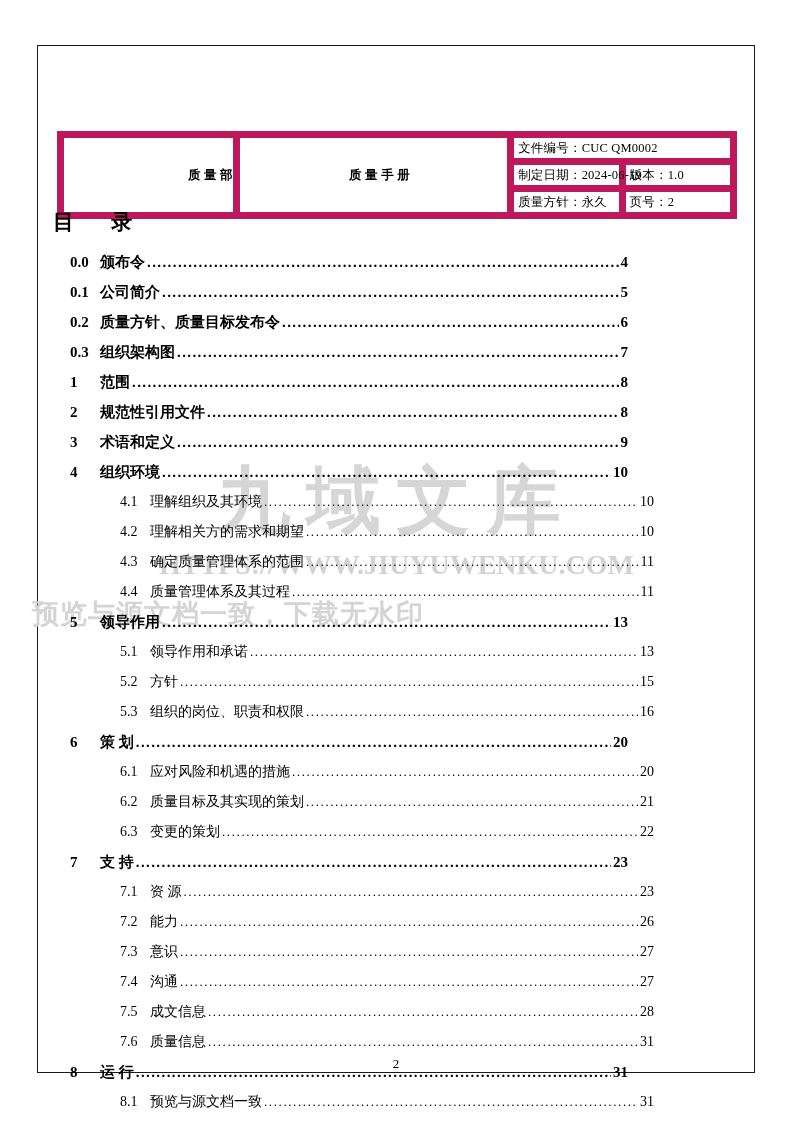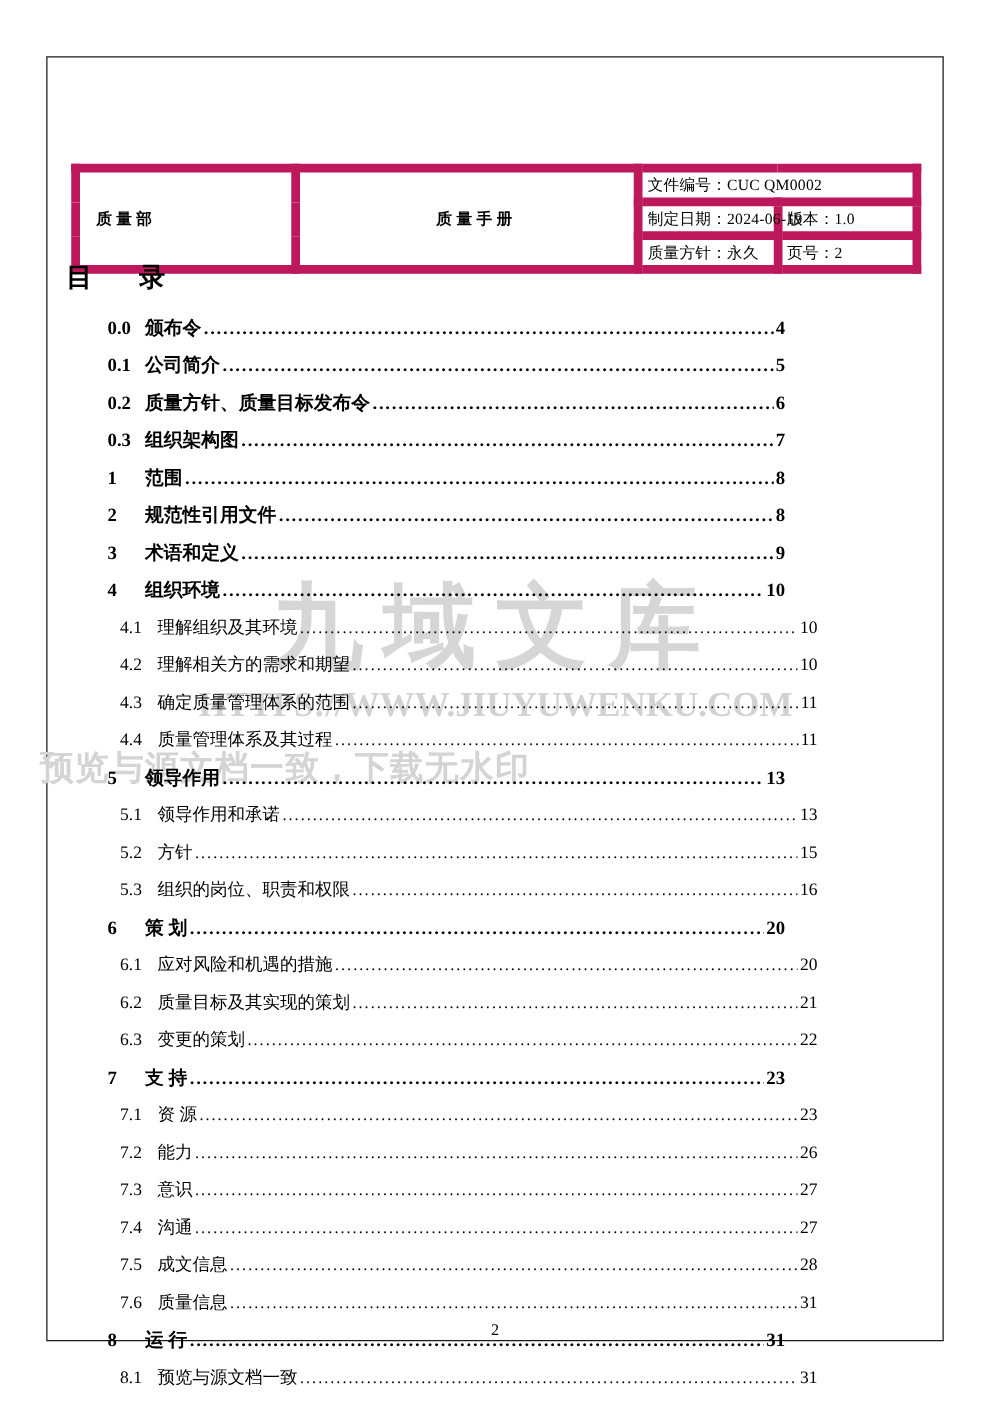--- a/index.html
+++ b/index.html
@@ -115,21 +115,21 @@
     font-family: "Liberation Serif", "DejaVu Serif", serif;
   }
   .hdr-table td {
     border: 7px solid #be185d;
     padding: 0;
     vertical-align: middle;
     margin-top: 28px;
   }
   .cell-dept {
     width: 146px;
-    text-align: left;
+    text-align: right;
     font-size: 15px;
     font-weight: bold;
     letter-spacing: 9px;
     text-indent: 9px;
     height: 62px;
   }
   .cell-manual {
     width: 234px;
     text-align: center;
     font-size: 16px;
@@ -181,22 +181,22 @@
     padding-left: 0;
   }
   .toc-row.lvl2 {
     font-size: 14px;
     font-weight: normal;
     padding-left: 26px;
   }
   .toc-num {
     flex: 0 0 auto;
   }
-  .lvl1 .toc-num { min-width: 30px; margin-left: 16px; }
-  .lvl2 .toc-num { min-width: 30px; }
+  .lvl1 .toc-num { min-width: 30px; }
+  .lvl2 .toc-num { min-width: 30px; margin-left: 24px; }
   .toc-label {
     flex: 0 0 auto;
     padding-right: 2px;
   }
   .toc-dots {
     flex: 1 1 auto;
     overflow: hidden;
     min-width: 10px;
     letter-spacing: 1.4px;
     font-weight: inherit;

